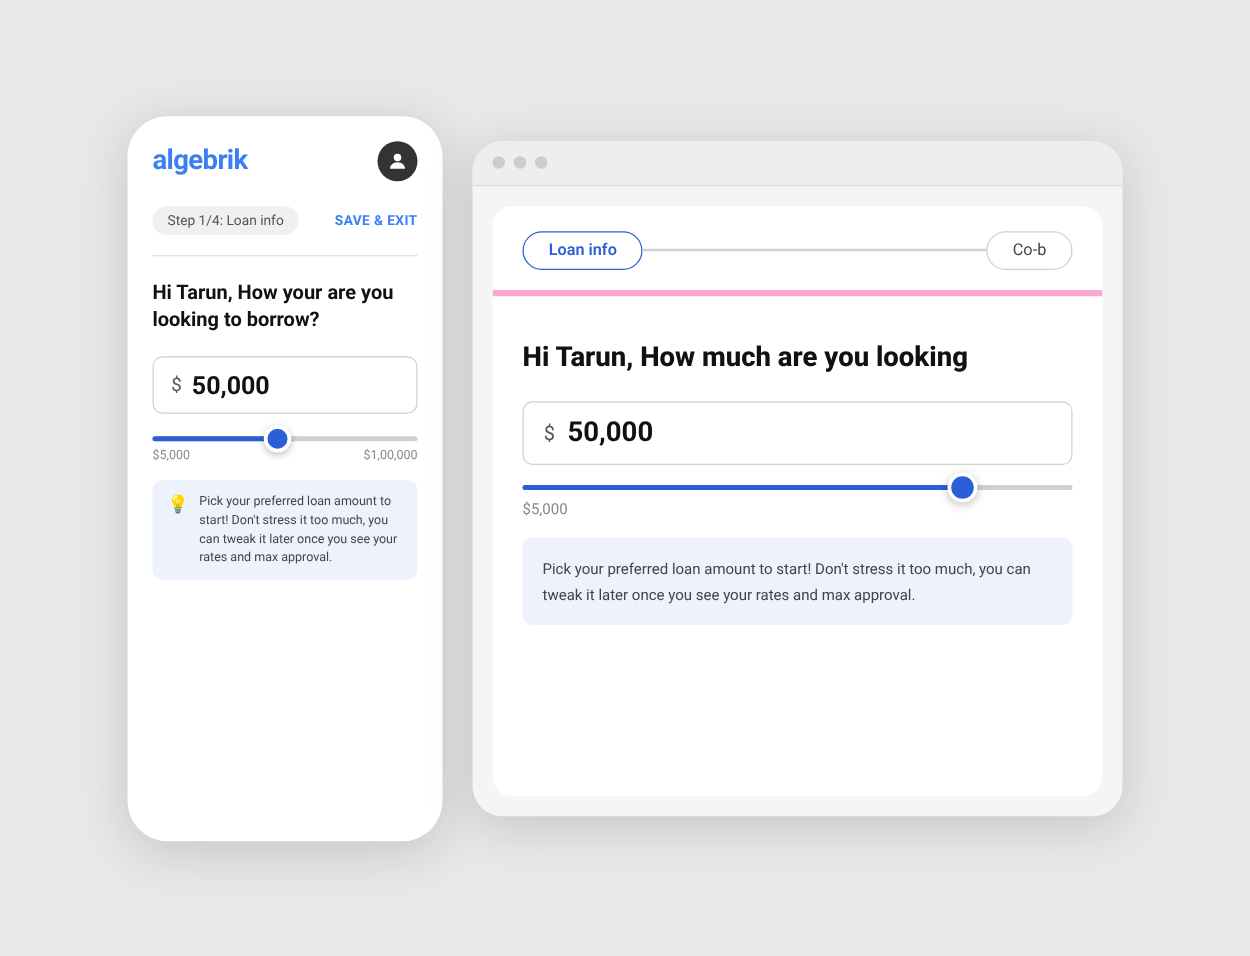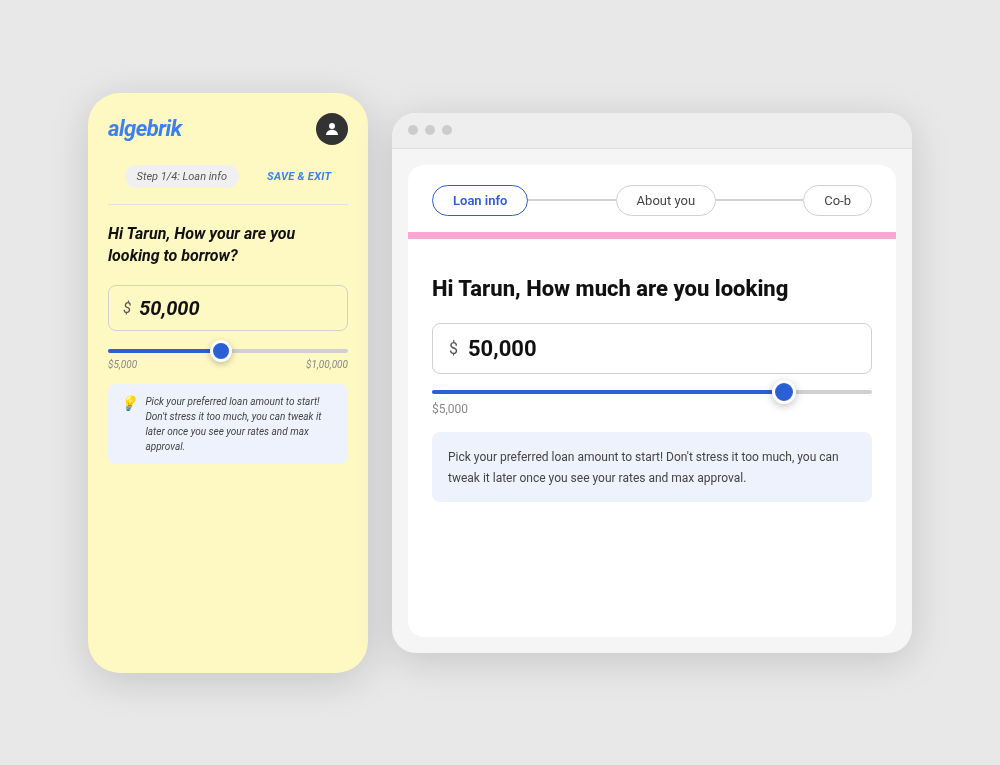--- a/index.html
+++ b/index.html
@@ -17,30 +17,29 @@
       display: flex;
       align-items: center;
       justify-content: center;
       gap: 24px;
       padding: 40px;
       width: 100%;
     }
 
     
     .phone {
-      width: 280px;
+      width: 252px;
       min-height: 580px;
-      background: #fef9c3;
+      background: #ffffff;
       border-radius: 32px;
       box-shadow: 0 8px 40px rgba(0,0,0,0.15);
       overflow: hidden;
       display: flex;
       flex-direction: column;
       flex-shrink: 0;
-      font-style: italic;
     }
 
     .phone-header {
       display: flex;
       align-items: center;
       justify-content: space-between;
       padding: 20px 20px 12px;
     }
 
     .phone-logo {
@@ -63,21 +62,21 @@
     }
 
     .phone-body {
       padding: 8px 20px 24px;
       flex: 1;
     }
 
     .step-bar {
       display: flex;
       align-items: center;
-      justify-content: center;
+      justify-content: space-between;
       margin-bottom: 16px;
     }
 
     .step-badge {
       background: #f0f0f0;
       border-radius: 20px;
       padding: 5px 12px;
       font-size: 11px;
       color: #555;
     }
@@ -225,21 +224,21 @@
       flex: 1;
       overflow: hidden;
       padding-bottom: 24px;
     }
 
     .desktop-steps {
       display: flex;
       align-items: center;
       padding: 20px 24px 16px;
       gap: 0;
-      border-bottom: 7px solid #f9a8d4;
+      border-bottom: 5px solid #f9a8d4;
     }
 
     .step-pill {
       border: 1.5px solid #d0d0d0;
       border-radius: 20px;
       padding: 7px 20px;
       font-size: 13px;
       color: #444;
       white-space: nowrap;
       background: #fff;
@@ -388,23 +387,20 @@
       <div class="top-bar-dot"></div>
       <div class="top-bar-dot"></div>
     </div>
 
     <div class="desktop-content">
       <div class="desktop-steps">
         <div class="step-pill active">
           <span>Loan info</span>
         </div>
         <div class="step-connector"></div>
-        <div class="step-pill">
-          <span>About you</span>
-        </div>
         <div class="step-connector"></div>
         <div class="step-pill">
           <span>Co-b</span>
         </div>
       </div>
 
       <p class="desktop-question">
         Hi Tarun, How much are you lookin<span style="color:#111">g</span>
       </p>
 

